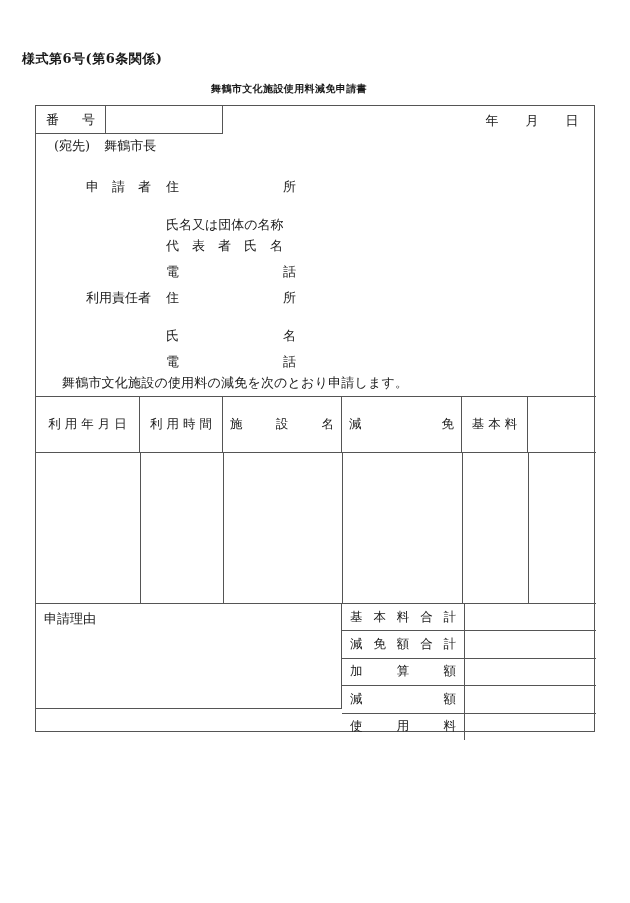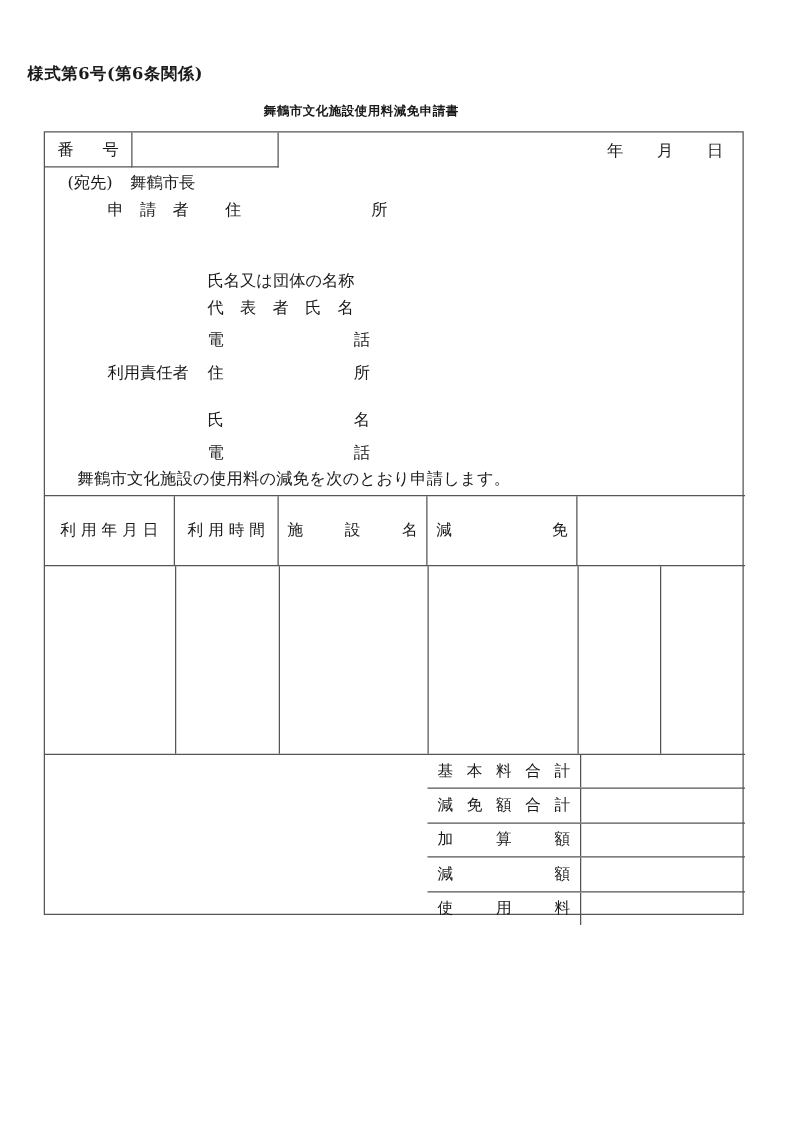--- a/index.html
+++ b/index.html
@@ -238,21 +238,21 @@
     <div class="date-line">
       <span>年</span>
       <span>月</span>
       <span>日</span>
     </div>
 
     <div class="addressee">
       <span>(宛先)</span><span class="gap"></span><span>舞鶴市長</span>
     </div>
 
-    <div class="lbl-row" style="left:50px; top:53px;gap:14px;">
+    <div class="lbl-row" style="left:50px; top:72px;">
       <span class="w-prefix">申　請　者</span>
       <span class="w-field spread">
         <span>住</span>
         <span>所</span>
       </span>
     </div>
 
     <div class="lbl-row" style="left:130px; top:110px;">
       <span>氏名又は団体の名称</span>
     </div>
@@ -308,31 +308,37 @@
           <span>設</span>
           <span>名</span>
         </span>
       </div>
       <div class="th" style="left:306px; width:120px;">
         <span class="spread-in">
           <span>減</span>
           <span>免</span>
         </span>
       </div>
+      <div class="th" style="left:426px; width:66px;">
+        <span class="centered">基 本 料</span>
+      </div>
     </div>
 
     <div class="tbody">
       <div class="vline" style="left:104px;"></div>
       <div class="vline" style="left:187px;"></div>
       <div class="vline" style="left:306px;"></div>
       <div class="vline" style="left:426px;"></div>
       <div class="vline" style="left:492px;"></div>
     </div>
 
     <div class="bottom">
+      <div class="reason">
+        <span>申請理由</span>
+      </div>
 
       <div class="sumcol">
 
         <div class="sumrow">
           <div class="sumlabel">
             <span>基</span>
             <span>本</span>
             <span>料</span>
             <span>合</span>
             <span>計</span>

